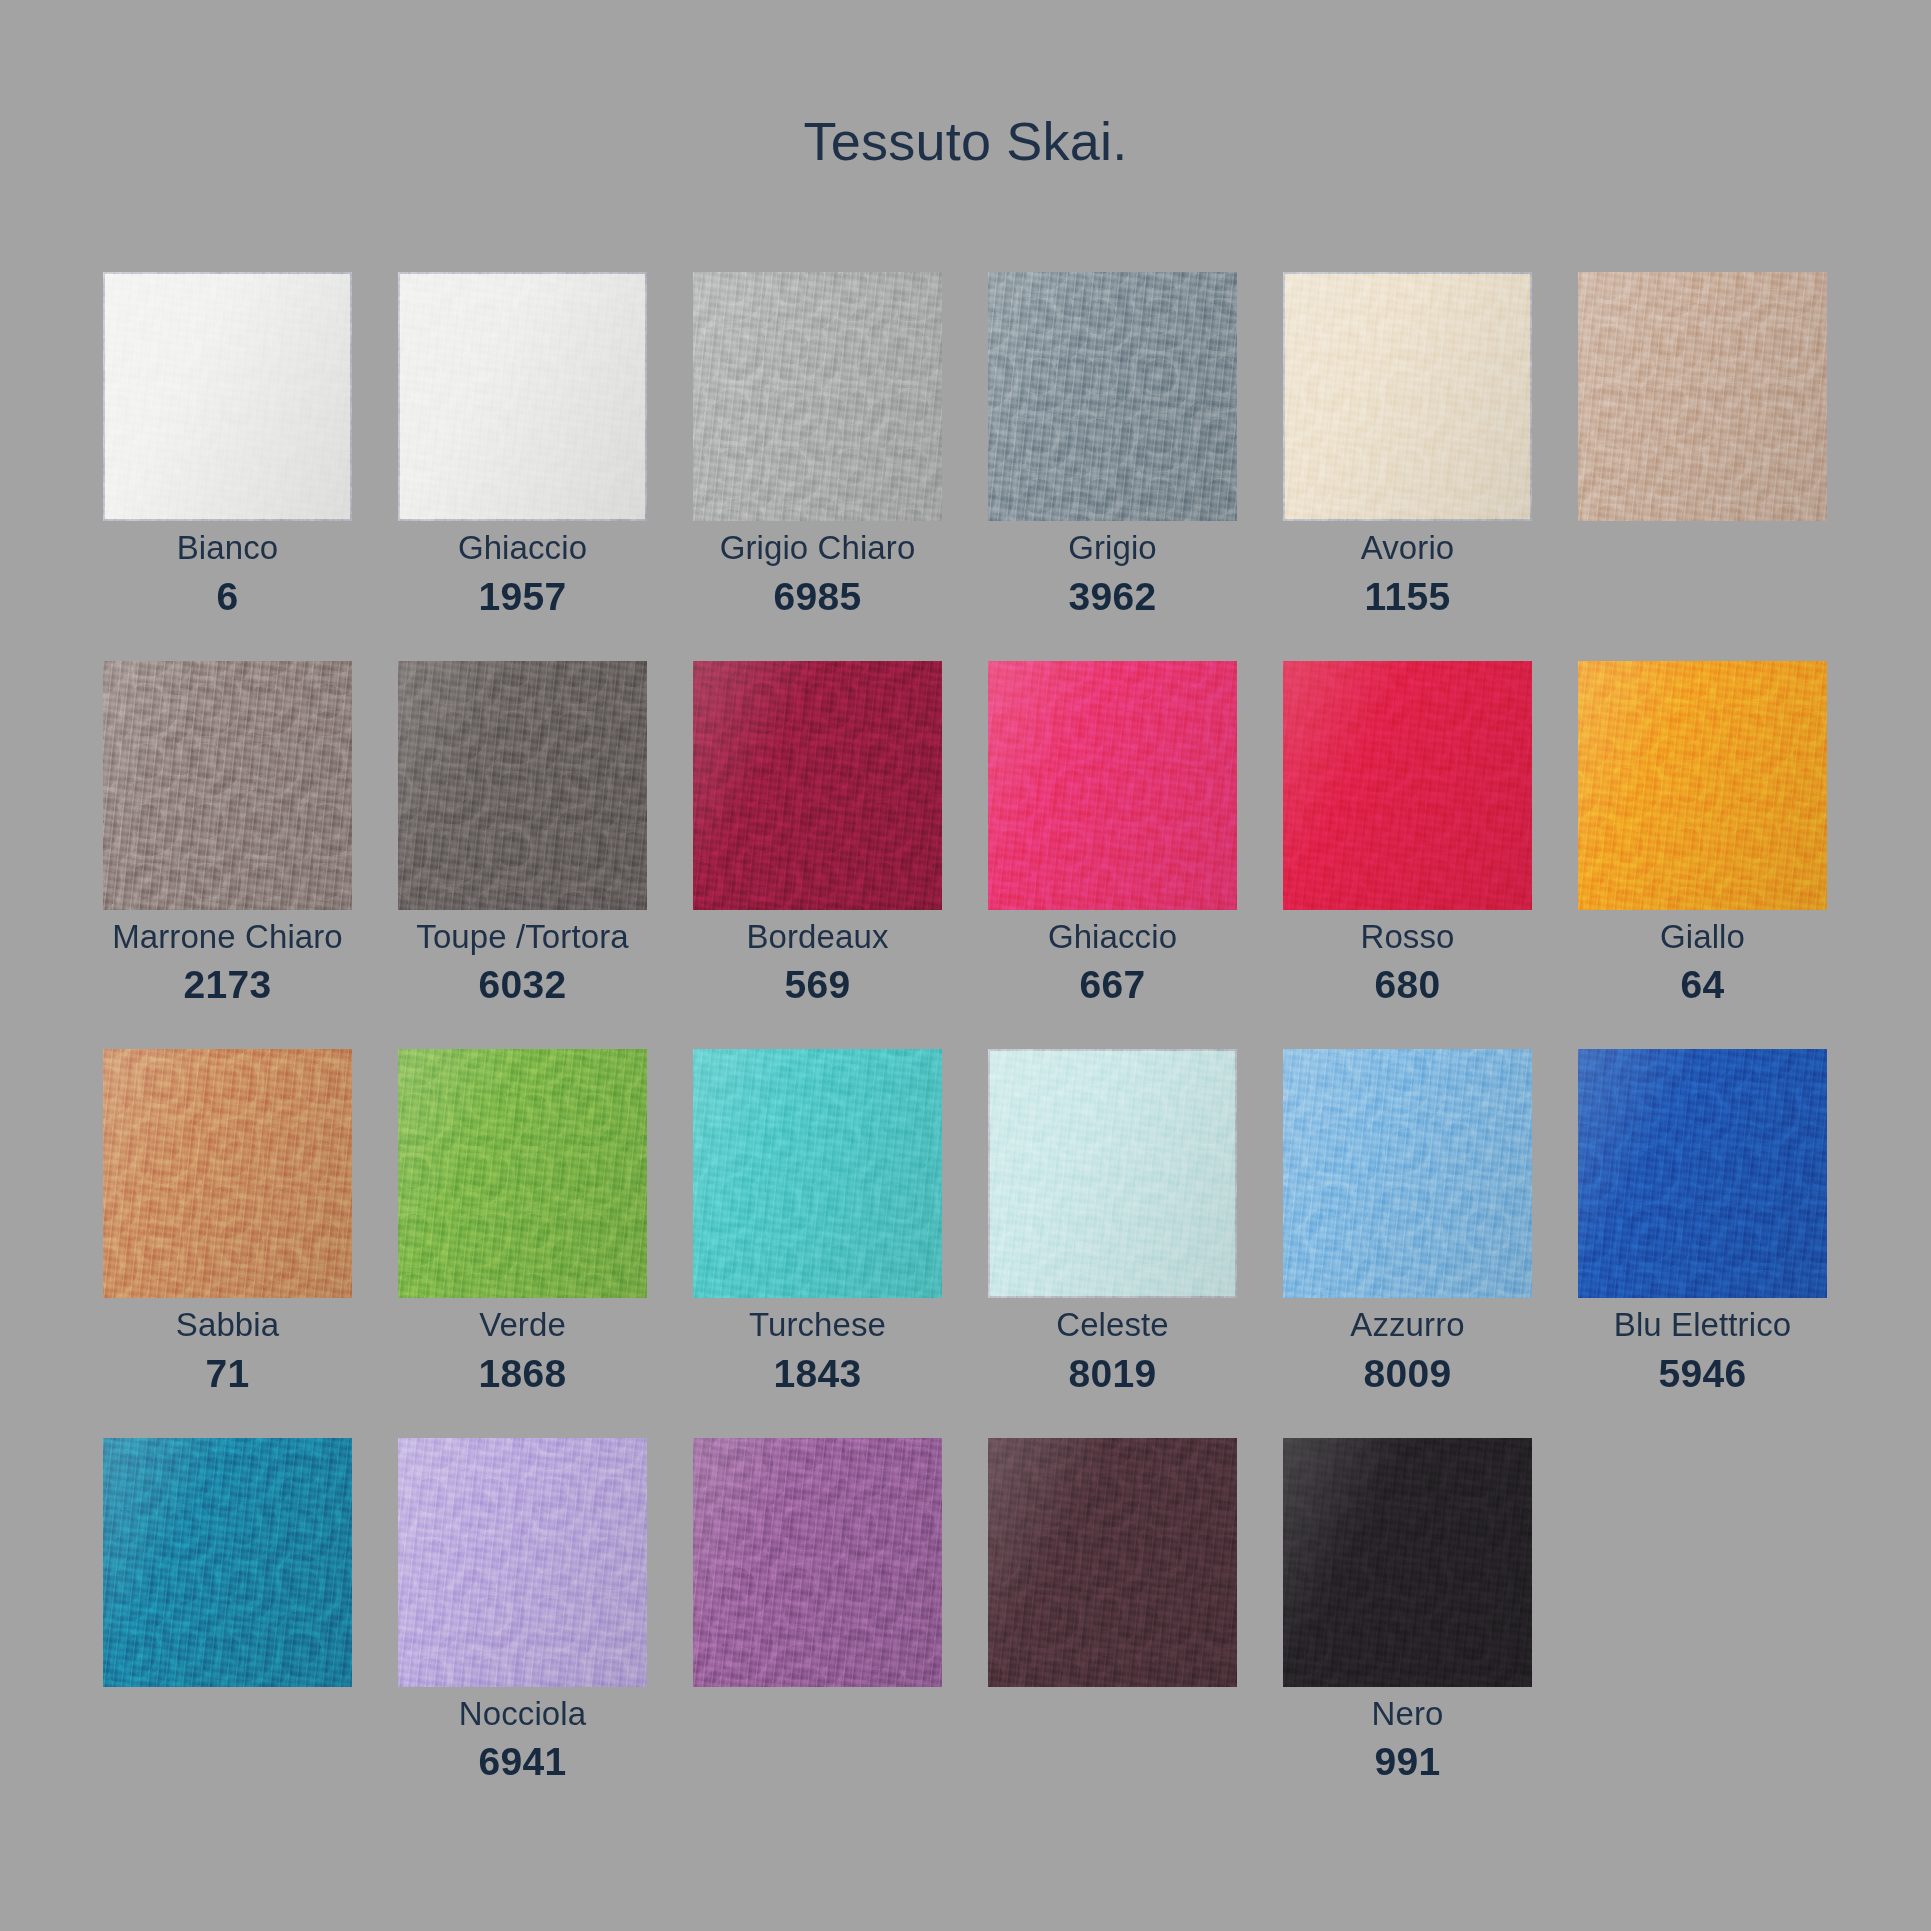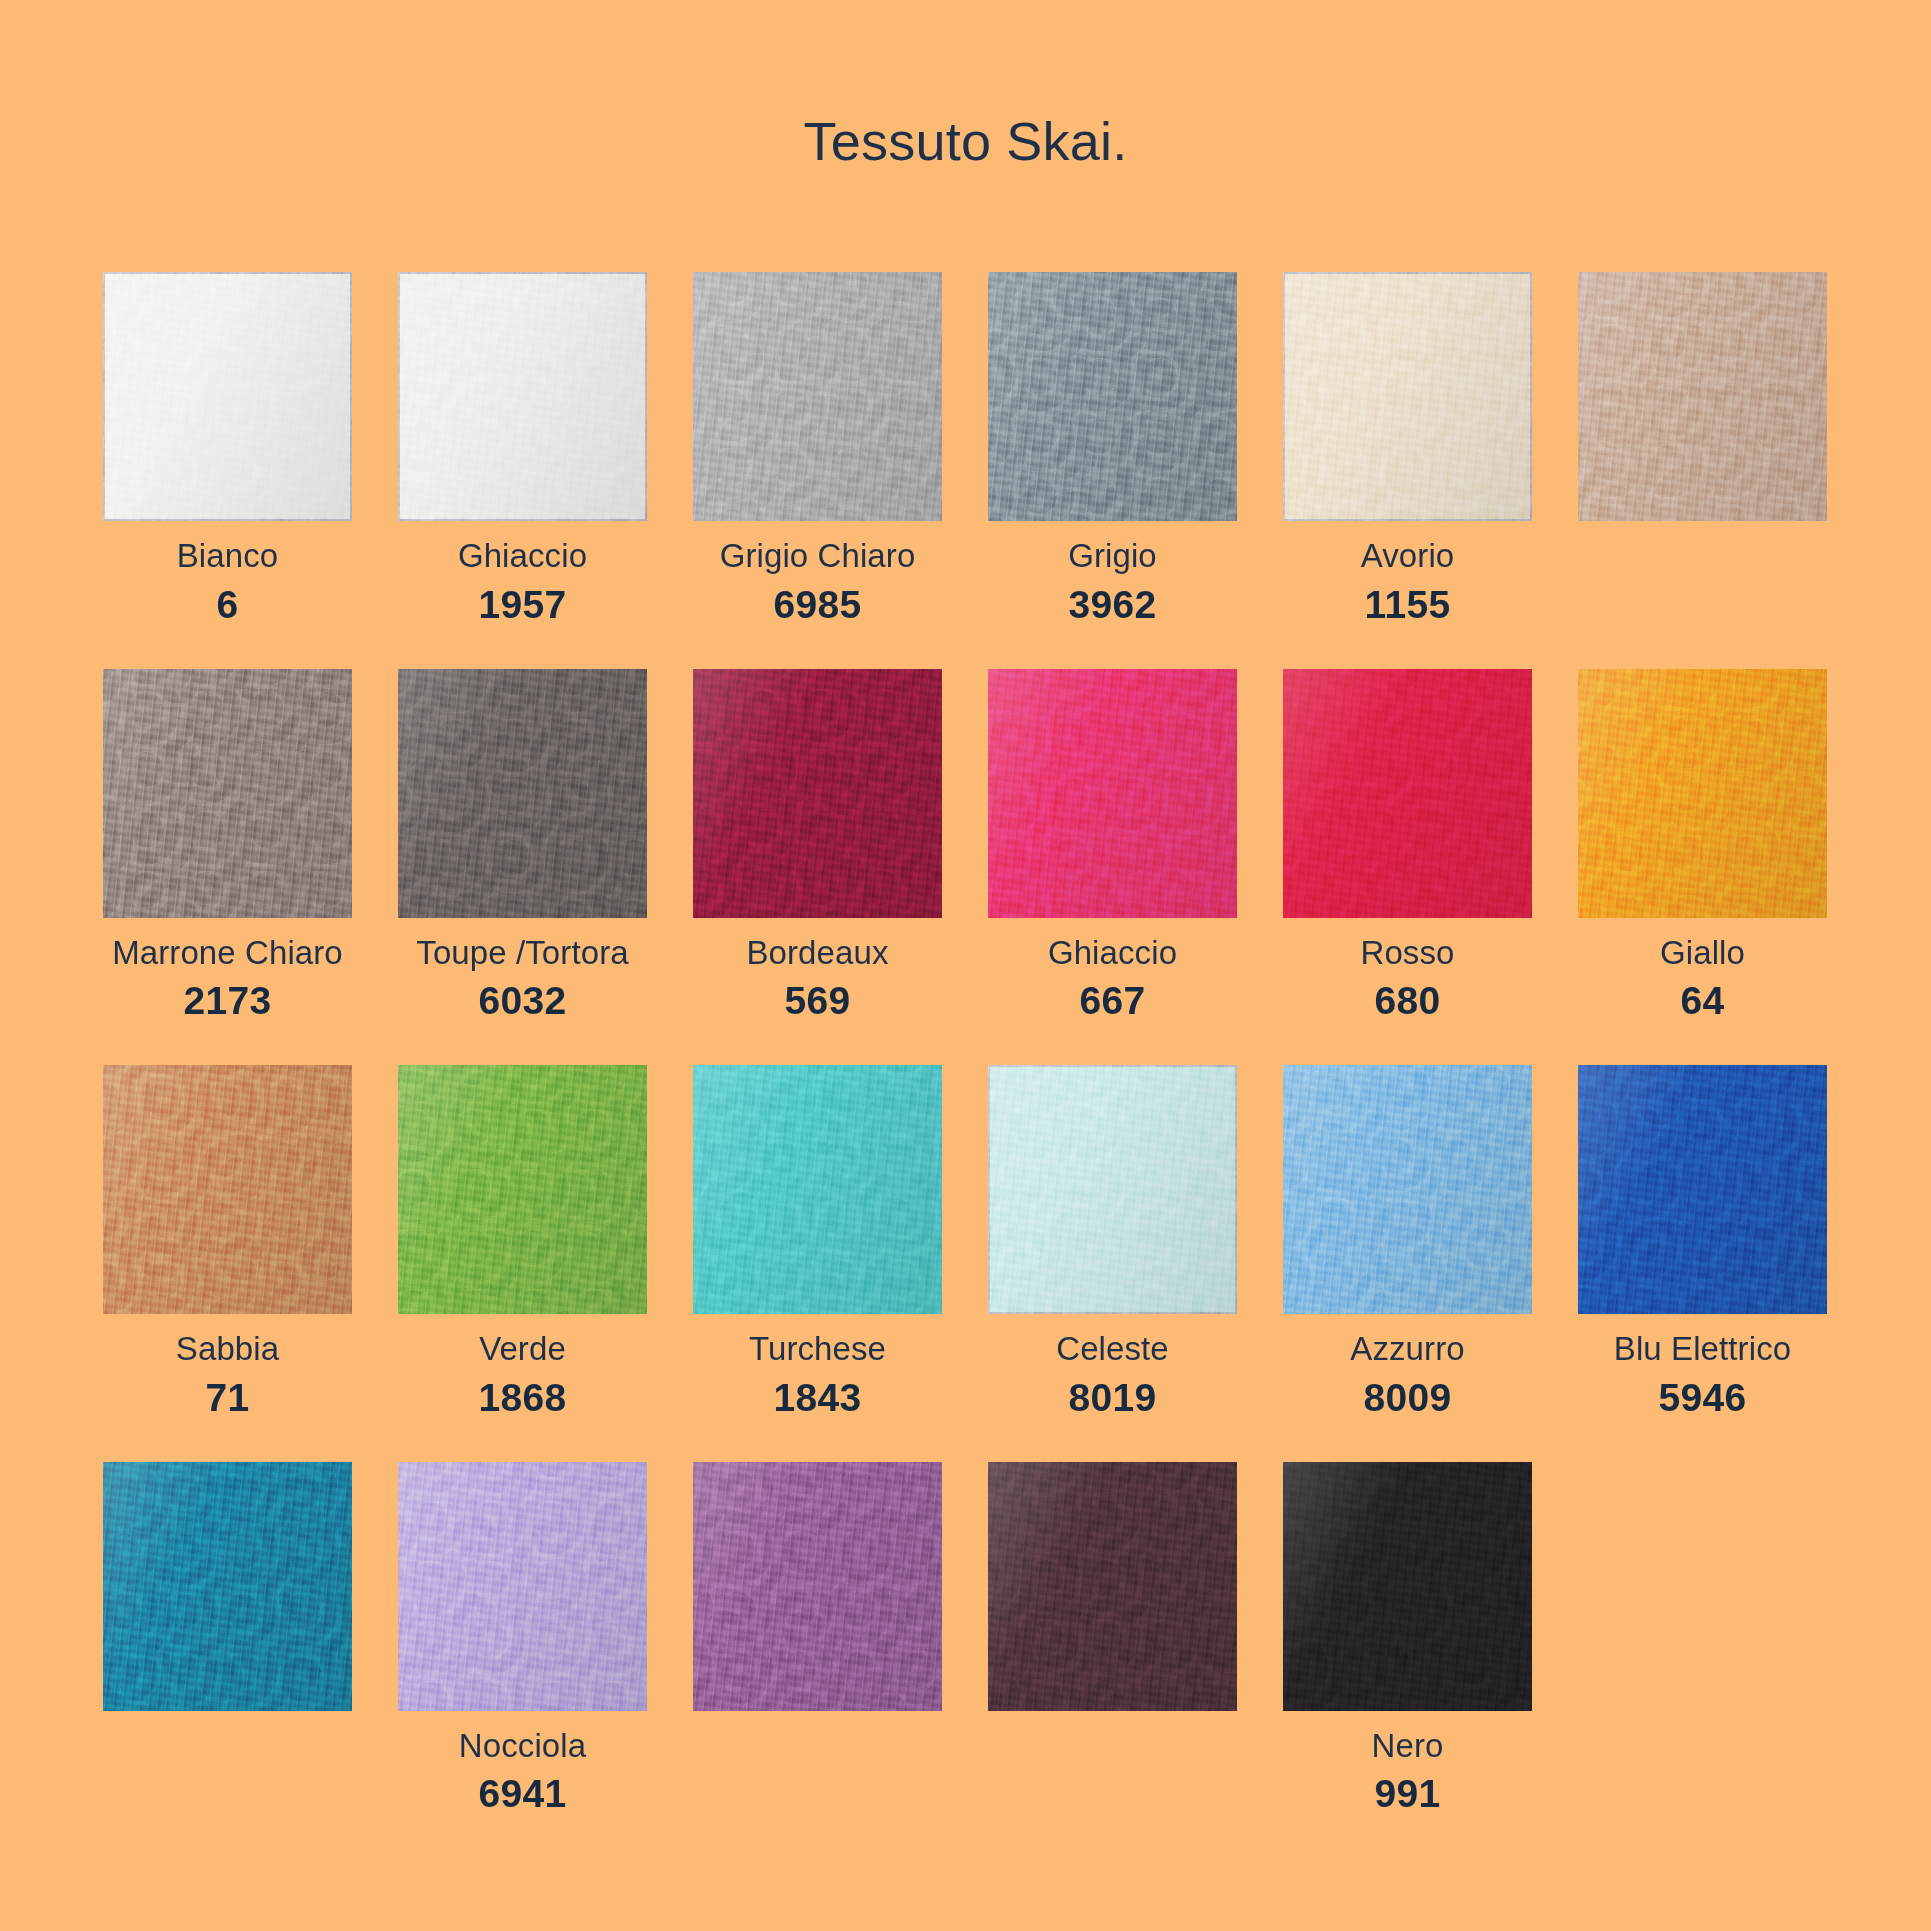--- a/index.html
+++ b/index.html
@@ -14,21 +14,21 @@
   body {
     font-family: "Liberation Sans", "DejaVu Sans", sans-serif;
     color: #1e2f44;
     -webkit-font-smoothing: antialiased;
   }
 
   #page {
     position: relative;
     width: 1931px;
     height: 1931px;
-    background: #fdba74;
+    background: #a3a3a3;
     overflow: hidden;
   }
 
   
   #title-bar {
     width: 100%;
     text-align: center;
     padding-top: 114px;
   }
 
@@ -118,21 +118,21 @@
       linear-gradient(118deg,
         rgba(255,255,255,0.16) 0%,
         rgba(255,255,255,0.00) 34%,
         rgba(0,0,0,0.05) 72%,
         rgba(0,0,0,0.09) 100%);
   }
 
   
   .caption {
     text-align: center;
-    padding-top: 18px;
+    padding-top: 10px;
     line-height: 1.0;
   }
 
   .swatch-name {
     display: block;
     font-size: 33px;
     font-weight: 300;
     color: #1e3148;
     letter-spacing: 0.1px;
     white-space: nowrap;

